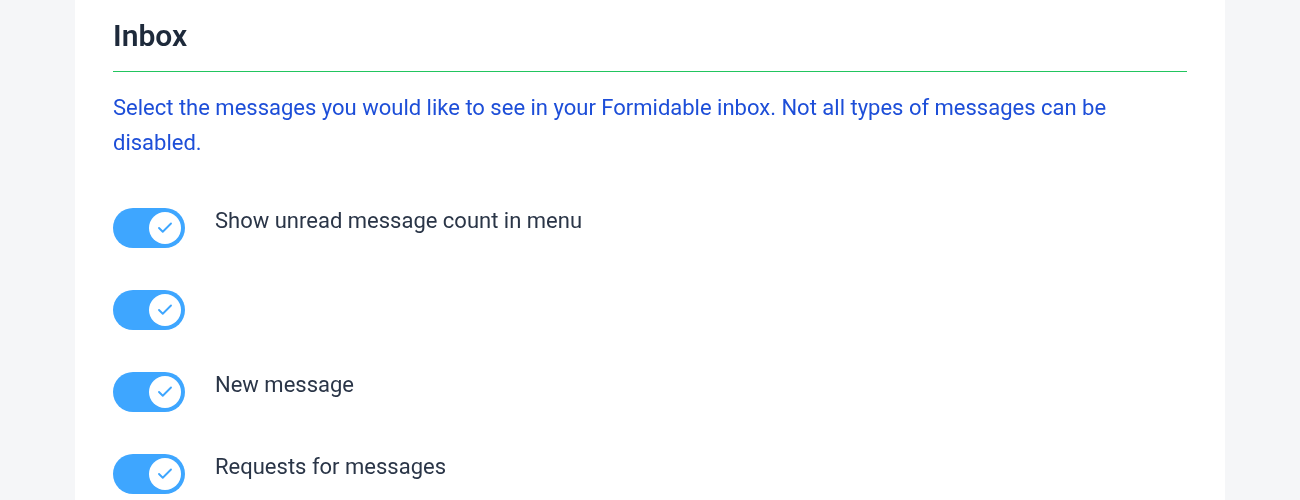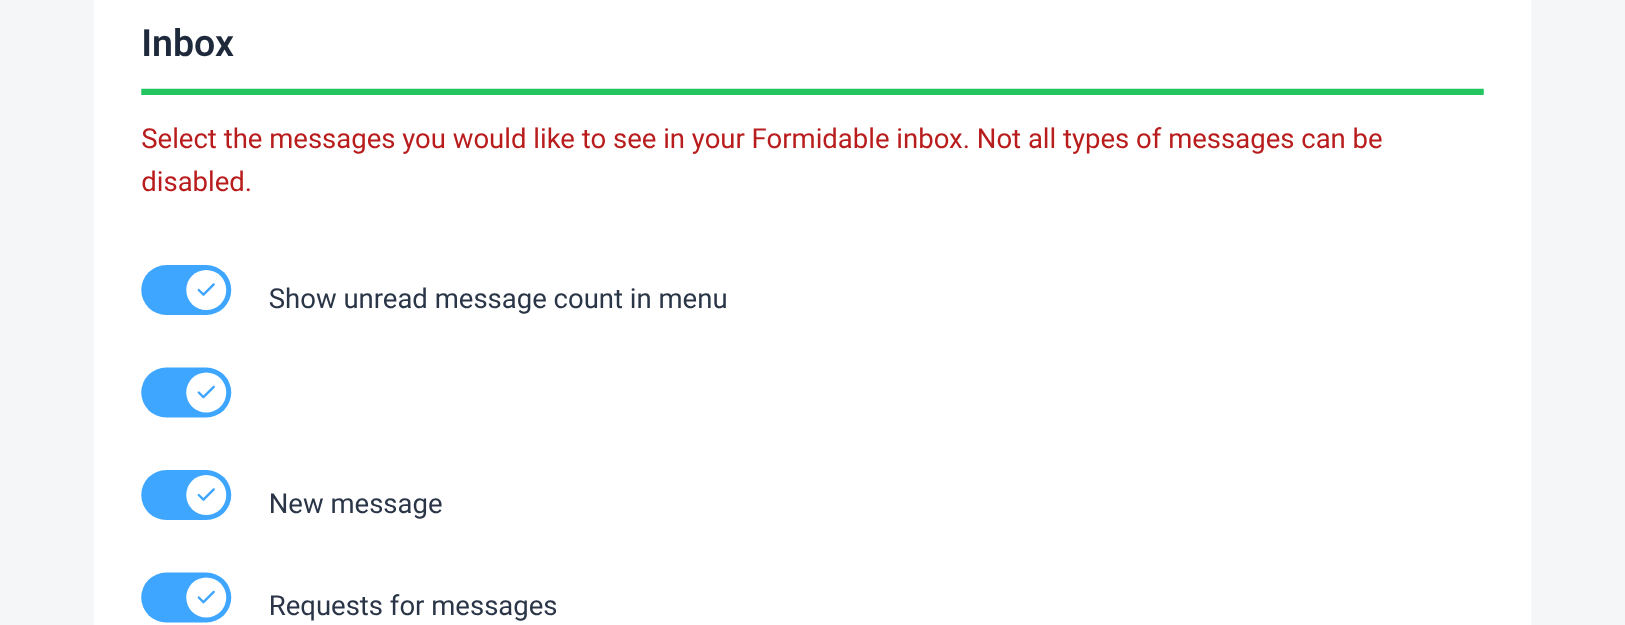--- a/index.html
+++ b/index.html
@@ -19,35 +19,35 @@
       margin: 0 75px;
       height: 500px;
       padding: 0 38px;
     }
     .section-title {
       font-size: 30px;
       font-weight: 600;
       color: #1e2a3b;
       padding-top: 18px;
       padding-bottom: 18px;
-      border-bottom: 5px solid #22c55e;
+      border-bottom: 1px solid #22c55e;
     }
     .section-description {
       font-size: 22px;
-      color: #b91c1c;
+      color: #1d4ed8;
       line-height: 1.6;
       padding-top: 18px;
       max-width: 1000px;
     }
     .options {
       margin-top: 48px;
     }
     .option-row {
       display: flex;
-      align-items: flex-end;
+      align-items: flex-start;
       gap: 30px;
       margin-bottom: 42px;
     }
     .toggle {
       position: relative;
       width: 72px;
       height: 40px;
       background: #3ea6ff;
       border-radius: 20px;
       flex-shrink: 0;

